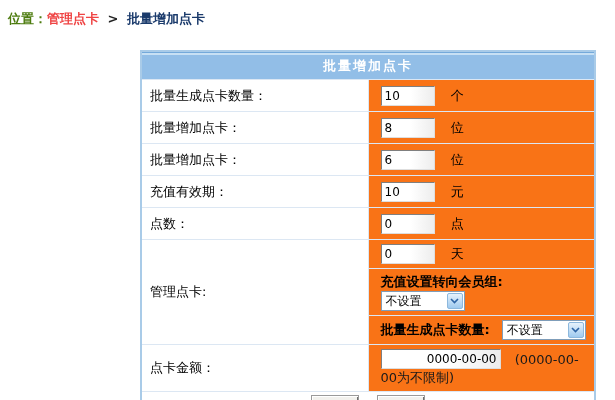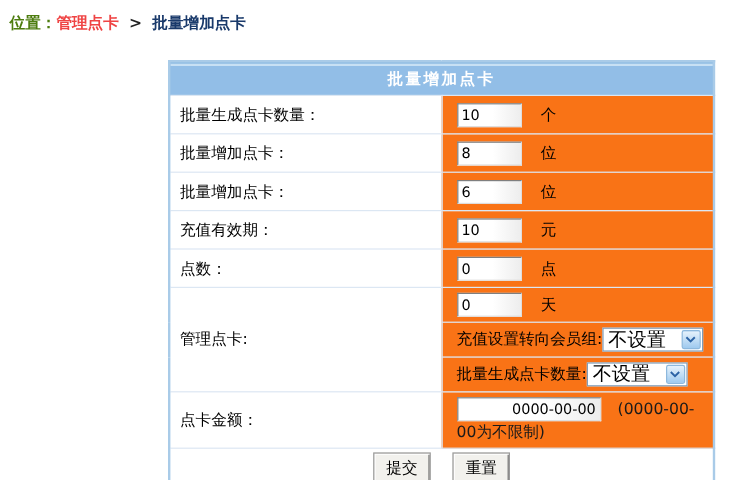--- a/index.html
+++ b/index.html
@@ -37,29 +37,29 @@
     border:1px solid;border-color:#7f7f7f #dedede #dedede #7f7f7f;
     background:linear-gradient(to right,#ffffff 55%,#ededed 100%);
     color:#000;
   }
   input.sm{width:46px;}
   input.lg{width:112px;text-align:right;}
   .unit{margin-left:12px;vertical-align:middle;}
   .hint{margin-left:10px;vertical-align:middle;color:#1a1a1a;}
 
   
-  .sub-lbl{vertical-align:middle;margin-right:0;}
+  .sub-lbl{vertical-align:middle;margin-right:12px;font-weight:bold;}
 
   
   .xp-select{
     display:inline-flex;align-items:center;justify-content:space-between;
     width:84px;height:20px;border:1px solid #7f9db9;background:#fff;
     vertical-align:middle;cursor:pointer;box-sizing:border-box;
   }
-  .xp-select .sel-text{padding-left:4px;font-size:16px;color:#000;}
+  .xp-select .sel-text{padding-left:4px;font-size:12px;color:#000;}
   .xp-select .sel-btn{
     width:16px;height:16px;margin:1px;border-radius:2px;
     background:linear-gradient(to bottom,#e6f2fc,#9fcaef);
     border:1px solid #8db8dd;display:flex;align-items:center;justify-content:center;
     box-sizing:border-box;
   }
   .xp-select svg{display:block;}
 
   
   .btn{

